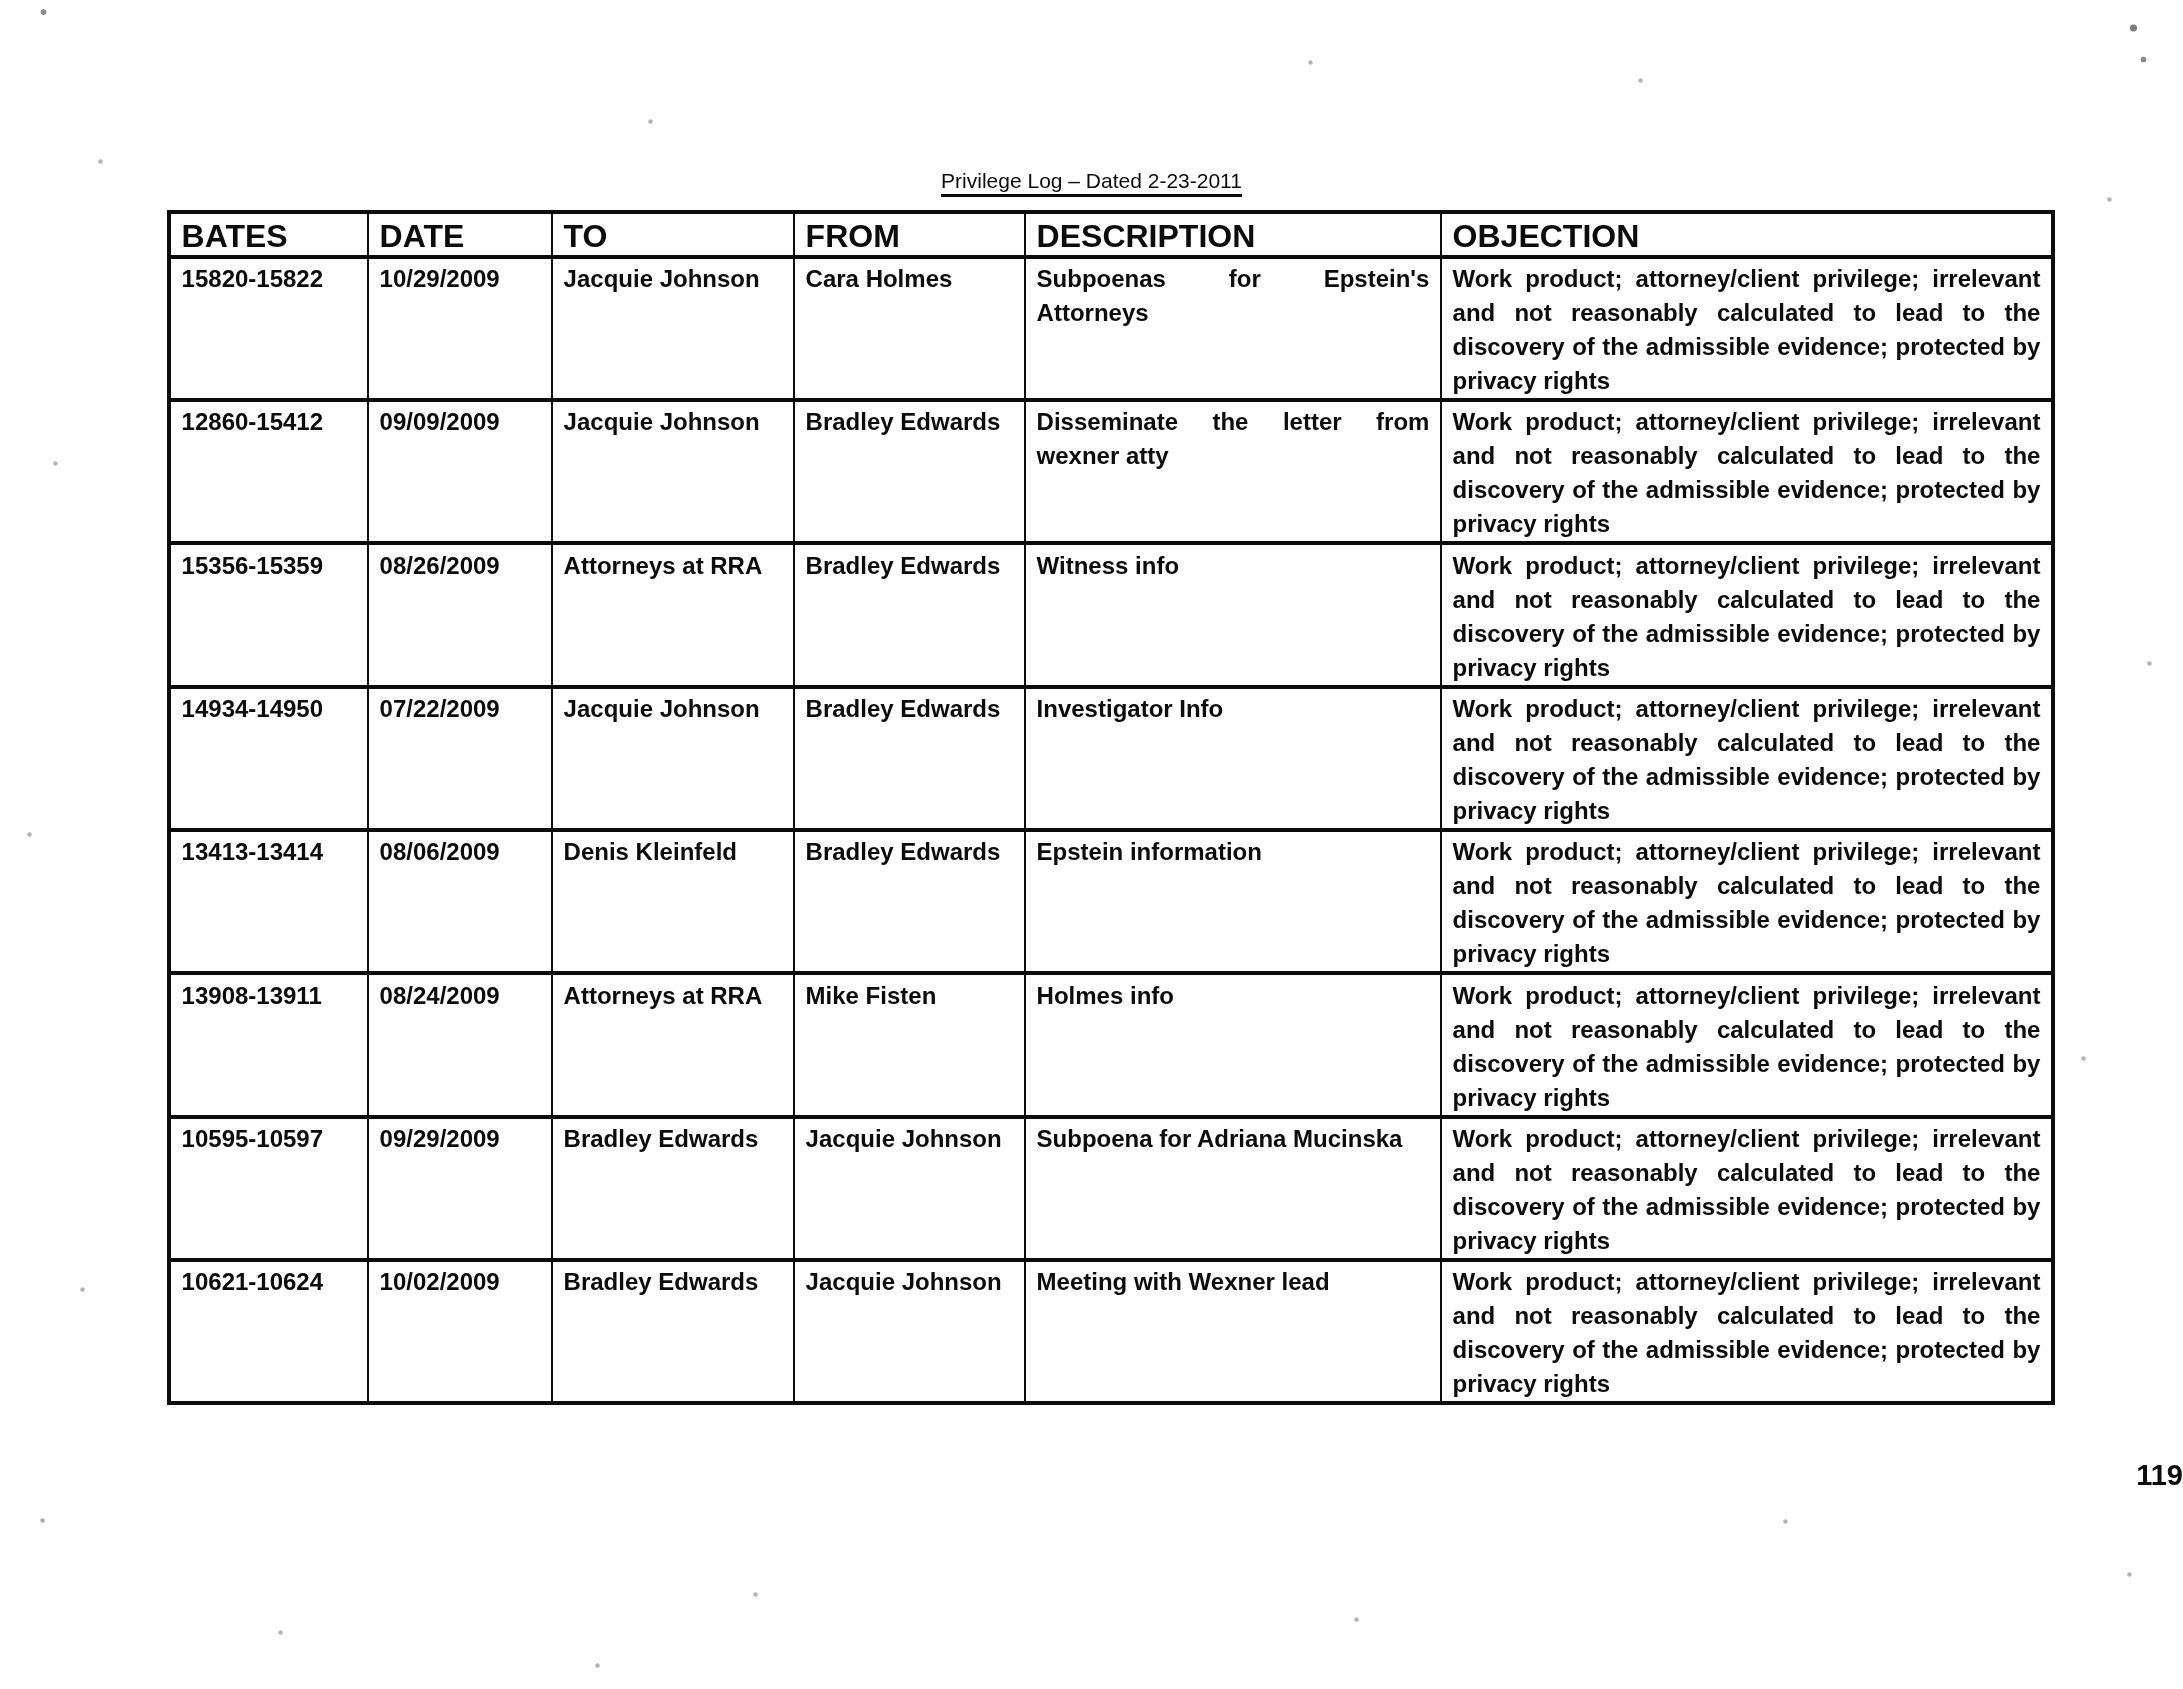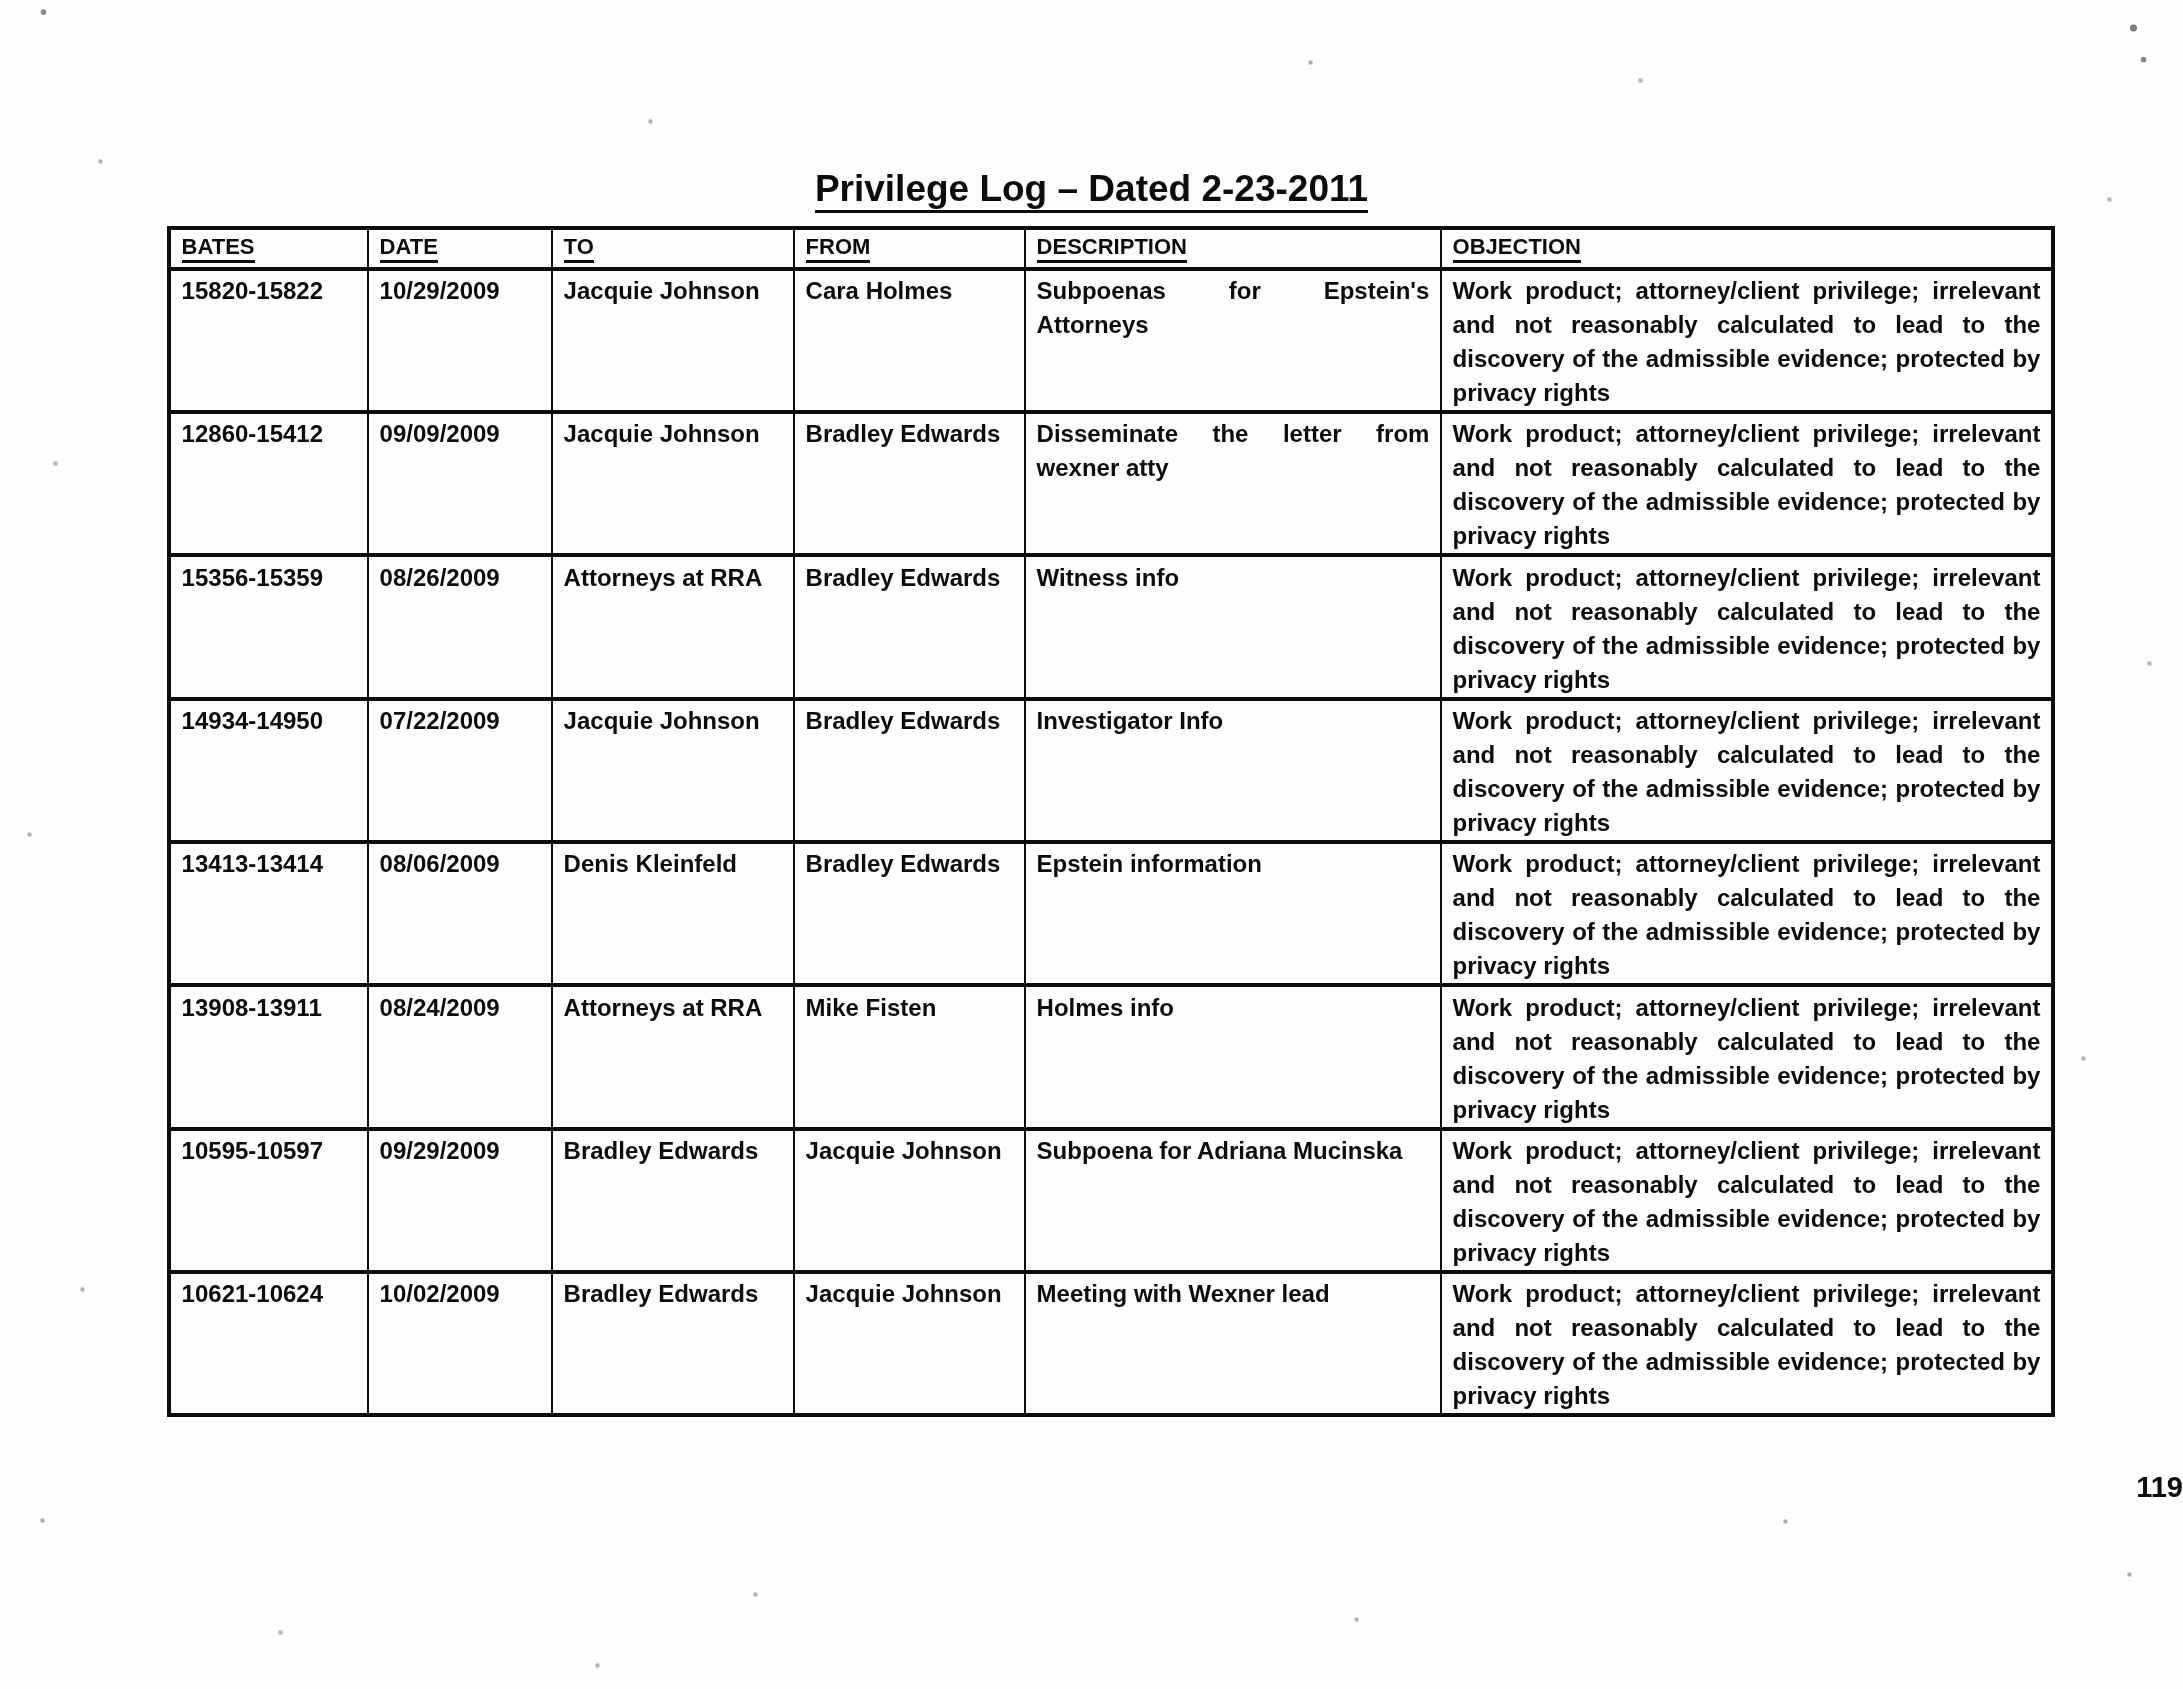--- a/index.html
+++ b/index.html
@@ -43,22 +43,22 @@
       1784px 1520px 0 0.7px rgba(70,70,70,.4),
       2128px 1573px 0 0.7px rgba(70,70,70,.4),
       2082px 1057px 0 0.7px rgba(70,70,70,.4),
       2148px 662px 0 0.7px rgba(70,70,70,.4),
       596px 1664px 0 0.7px rgba(70,70,70,.4),
       1309px 61px 0 0.7px rgba(70,70,70,.4);
   }
   .title-block { text-align: center; line-height: 1.0; }
   .title-line {
     display: inline-block;
-    font-size: 37px;
-    font-weight: 700;
+    font-size: 21px;
+    font-weight: 400;
     border-bottom: 3.3px solid #0c0c0c;
     padding-bottom: 2.6px;
   }
   .title-line.second { margin-top: 6.6px; }
   table.log {
     margin-left: 167px;
     margin-top: 13.2px;
     width: 1883px;
     border-collapse: collapse;
     table-layout: fixed;
@@ -75,21 +75,21 @@
     border-top-width: 4px;
     border-bottom-width: 4px;
     vertical-align: top;
     text-align: left;
     padding: 3.3px 10.6px 0 10.6px;
     overflow: hidden;
     font-weight: 700;
   }
   thead th {
     height: 41px;
-    font-size: 22px;
+    font-size: 32px;
     border-bottom-width: 4.6px;
     padding-top: 4px;
   }
   thead .hdru {
     border-bottom: 3.3px solid #0c0c0c;
     padding-bottom: 1.3px;
   }
   tbody td {
     font-size: 24px;
     line-height: 34px;

